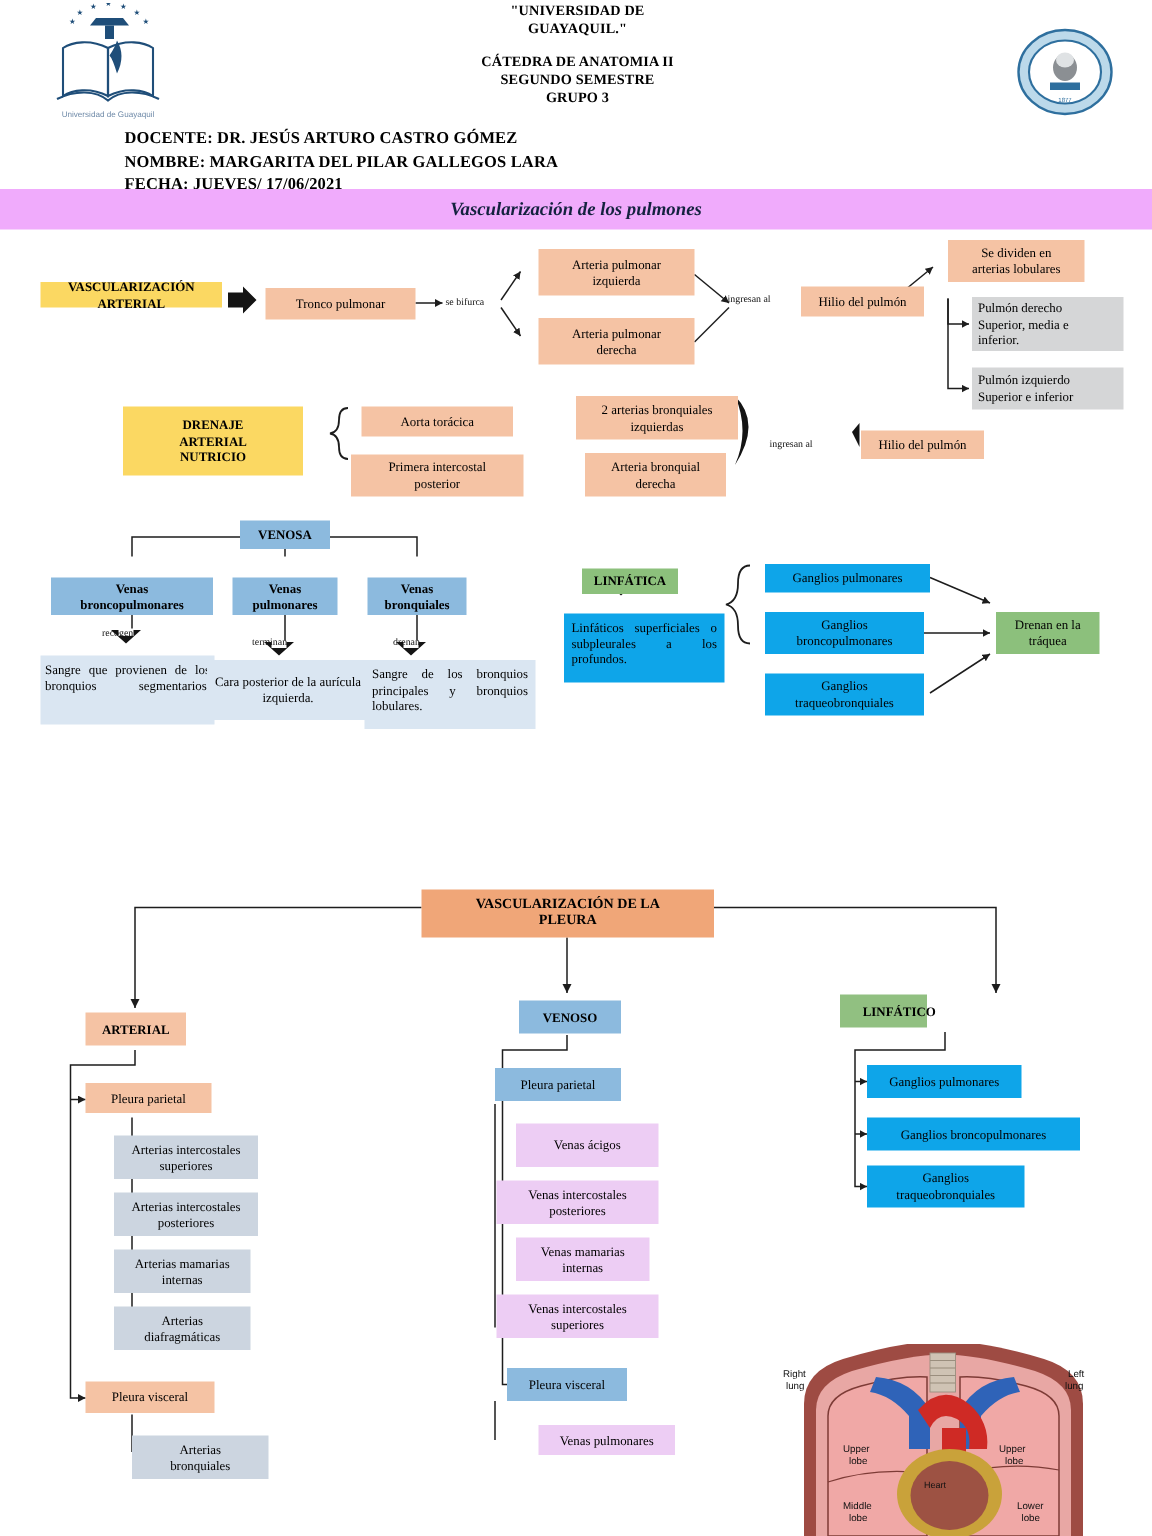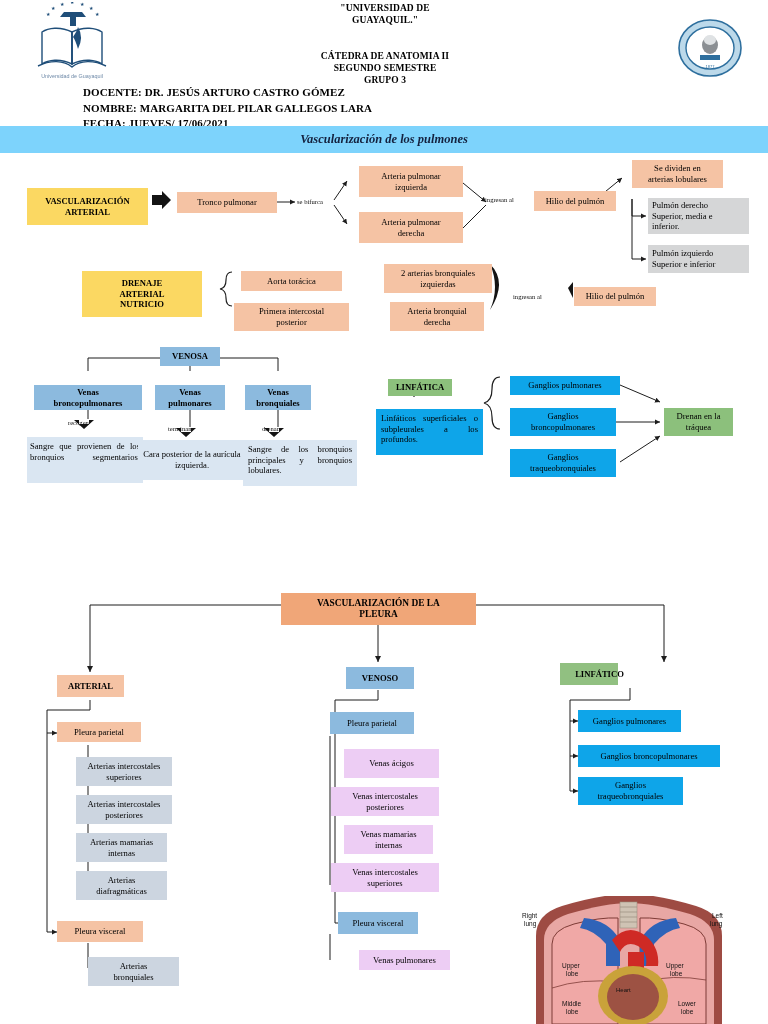--- a/index.html
+++ b/index.html
@@ -9,34 +9,34 @@
     font-family:"Liberation Serif", serif;
     color:#000;
   }
   .page{position:absolute;left:0;top:0;width:768px;height:1024px;}
 
   
   .hdr-center{
     position:absolute;left:240px;top:2px;width:290px;text-align:center;
     font-weight:bold;font-size:9.5px;line-height:12px;letter-spacing:.1px;
   }
-  .hdr-center .blk2{margin-top:24px;}
+  .hdr-center .blk2{margin-top:10px;}
   .hdr-meta{
     position:absolute;left:83px;top:85px;font-weight:bold;font-size:11px;
     line-height:15.5px;letter-spacing:.1px;
   }
 
   
   .logo-ug{position:absolute;left:20px;top:2px;width:105px;height:80px;}
   .logo-fac{position:absolute;left:676px;top:18px;width:68px;height:60px;}
 
   
   .titlebar{
     position:absolute;left:0;top:126px;width:768px;height:27px;
-    background:#7dd3fc;
+    background:#f0abfc;
   }
   .titlebar span{
     display:block;text-align:center;line-height:27px;
     font-style:italic;font-weight:bold;font-size:12.5px;color:#14223f;
   }
 
   
   .node{
     position:absolute;box-sizing:border-box;
     display:flex;align-items:center;justify-content:center;
@@ -194,21 +194,21 @@
       <path d="M84 424 l-5 0 l0 -4 l-5 0 l10 9 l10 -9 l-5 0 l0 4 l-5 0 z"></path>
       <path d="M186 432 l-5 0 l0 -4 l-5 0 l10 9 l10 -9 l-5 0 l0 4 l-5 0 z"></path>
       <path d="M274 432 l-5 0 l0 -4 l-5 0 l10 9 l10 -9 l-5 0 l0 4 l-5 0 z"></path>
       <path d="M414 391 l-6 0 l0 -5 l-6 0 l12 11 l12 -11 l-6 0 l0 5 l-6 0 z"></path>
 
       <path d="M490 264 q18 18 0 46 q10 -23 0 -46 z"></path>
       <path d="M568 288 l5 -6 l0 4 l0 8 l0 4 z"></path>
     </g>
   </svg>
 
-  <div class="node yellow bold" style="left:27px;top:188px;width:121px;height:37px;">
+  <div class="node yellow bold" style="left:27px;top:188px;width:121px;height:17px;">
     <span style="white-space:pre-line">VASCULARIZACIÓN
 ARTERIAL</span>
   </div>
 
   <div class="node peach" style="left:177px;top:192px;width:100px;height:21px;">
     <span>Tronco pulmonar</span>
   </div>
 
   <div class="lbl" style="left:297px;top:198px;">se bifurca</div>
 

